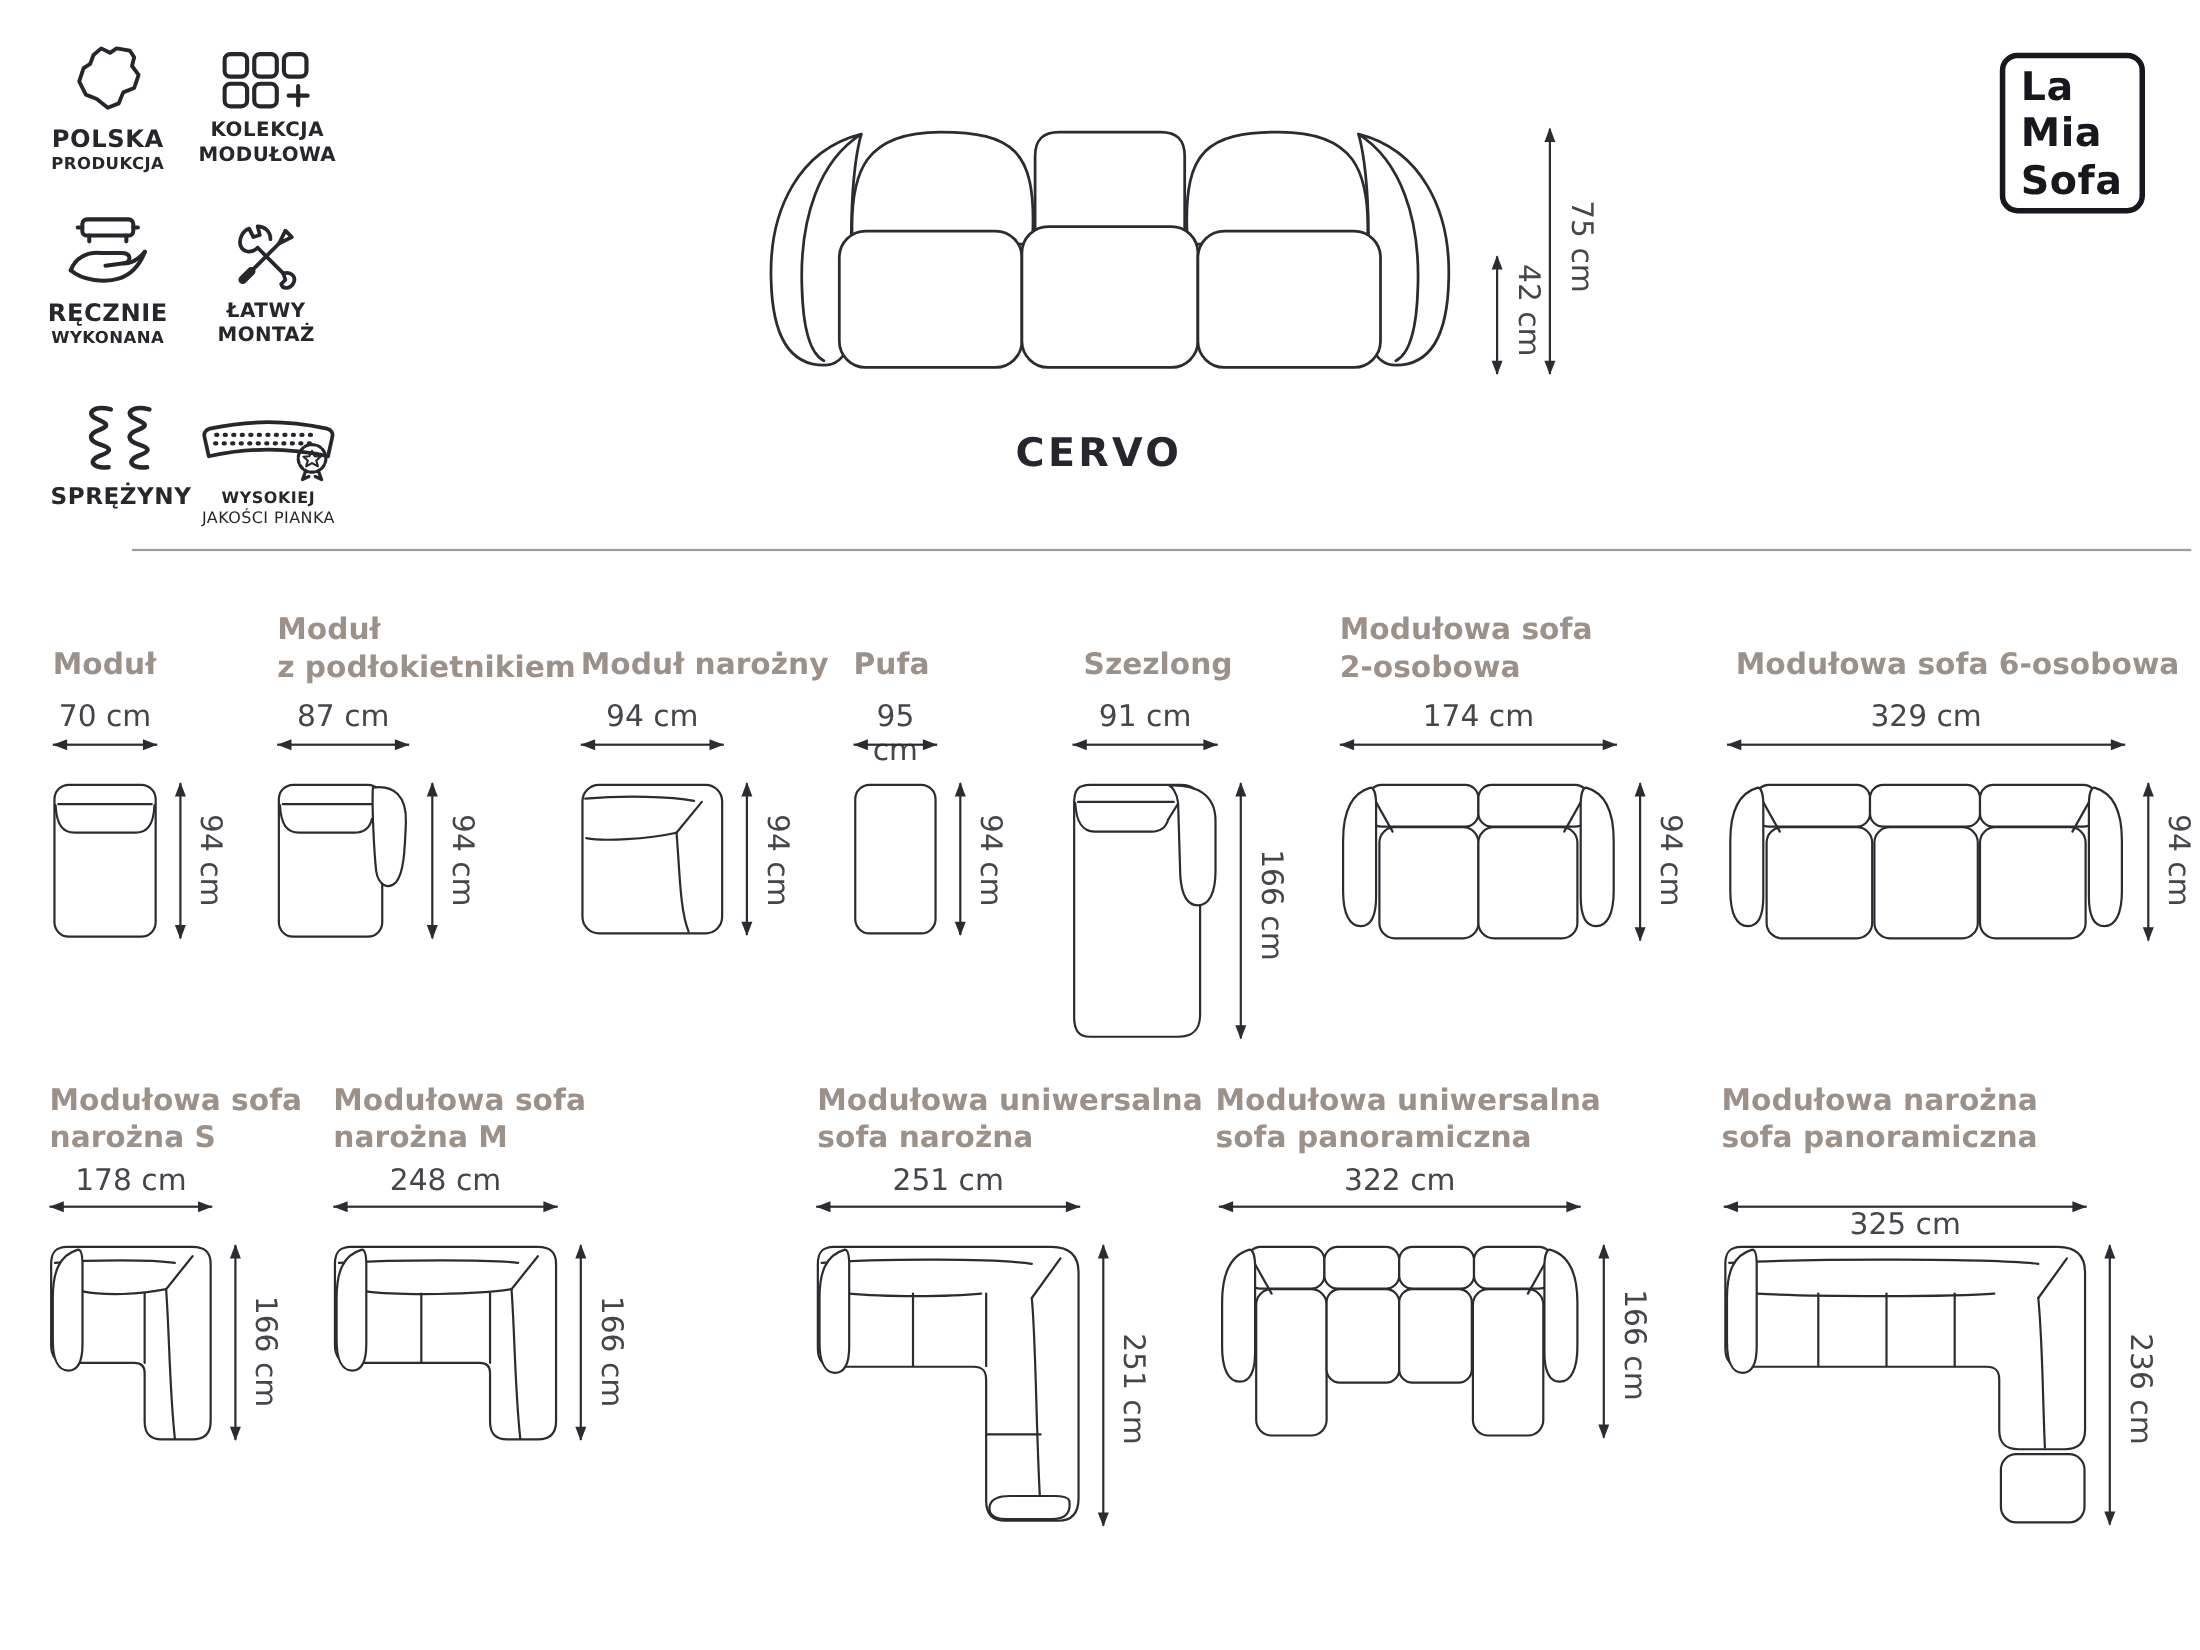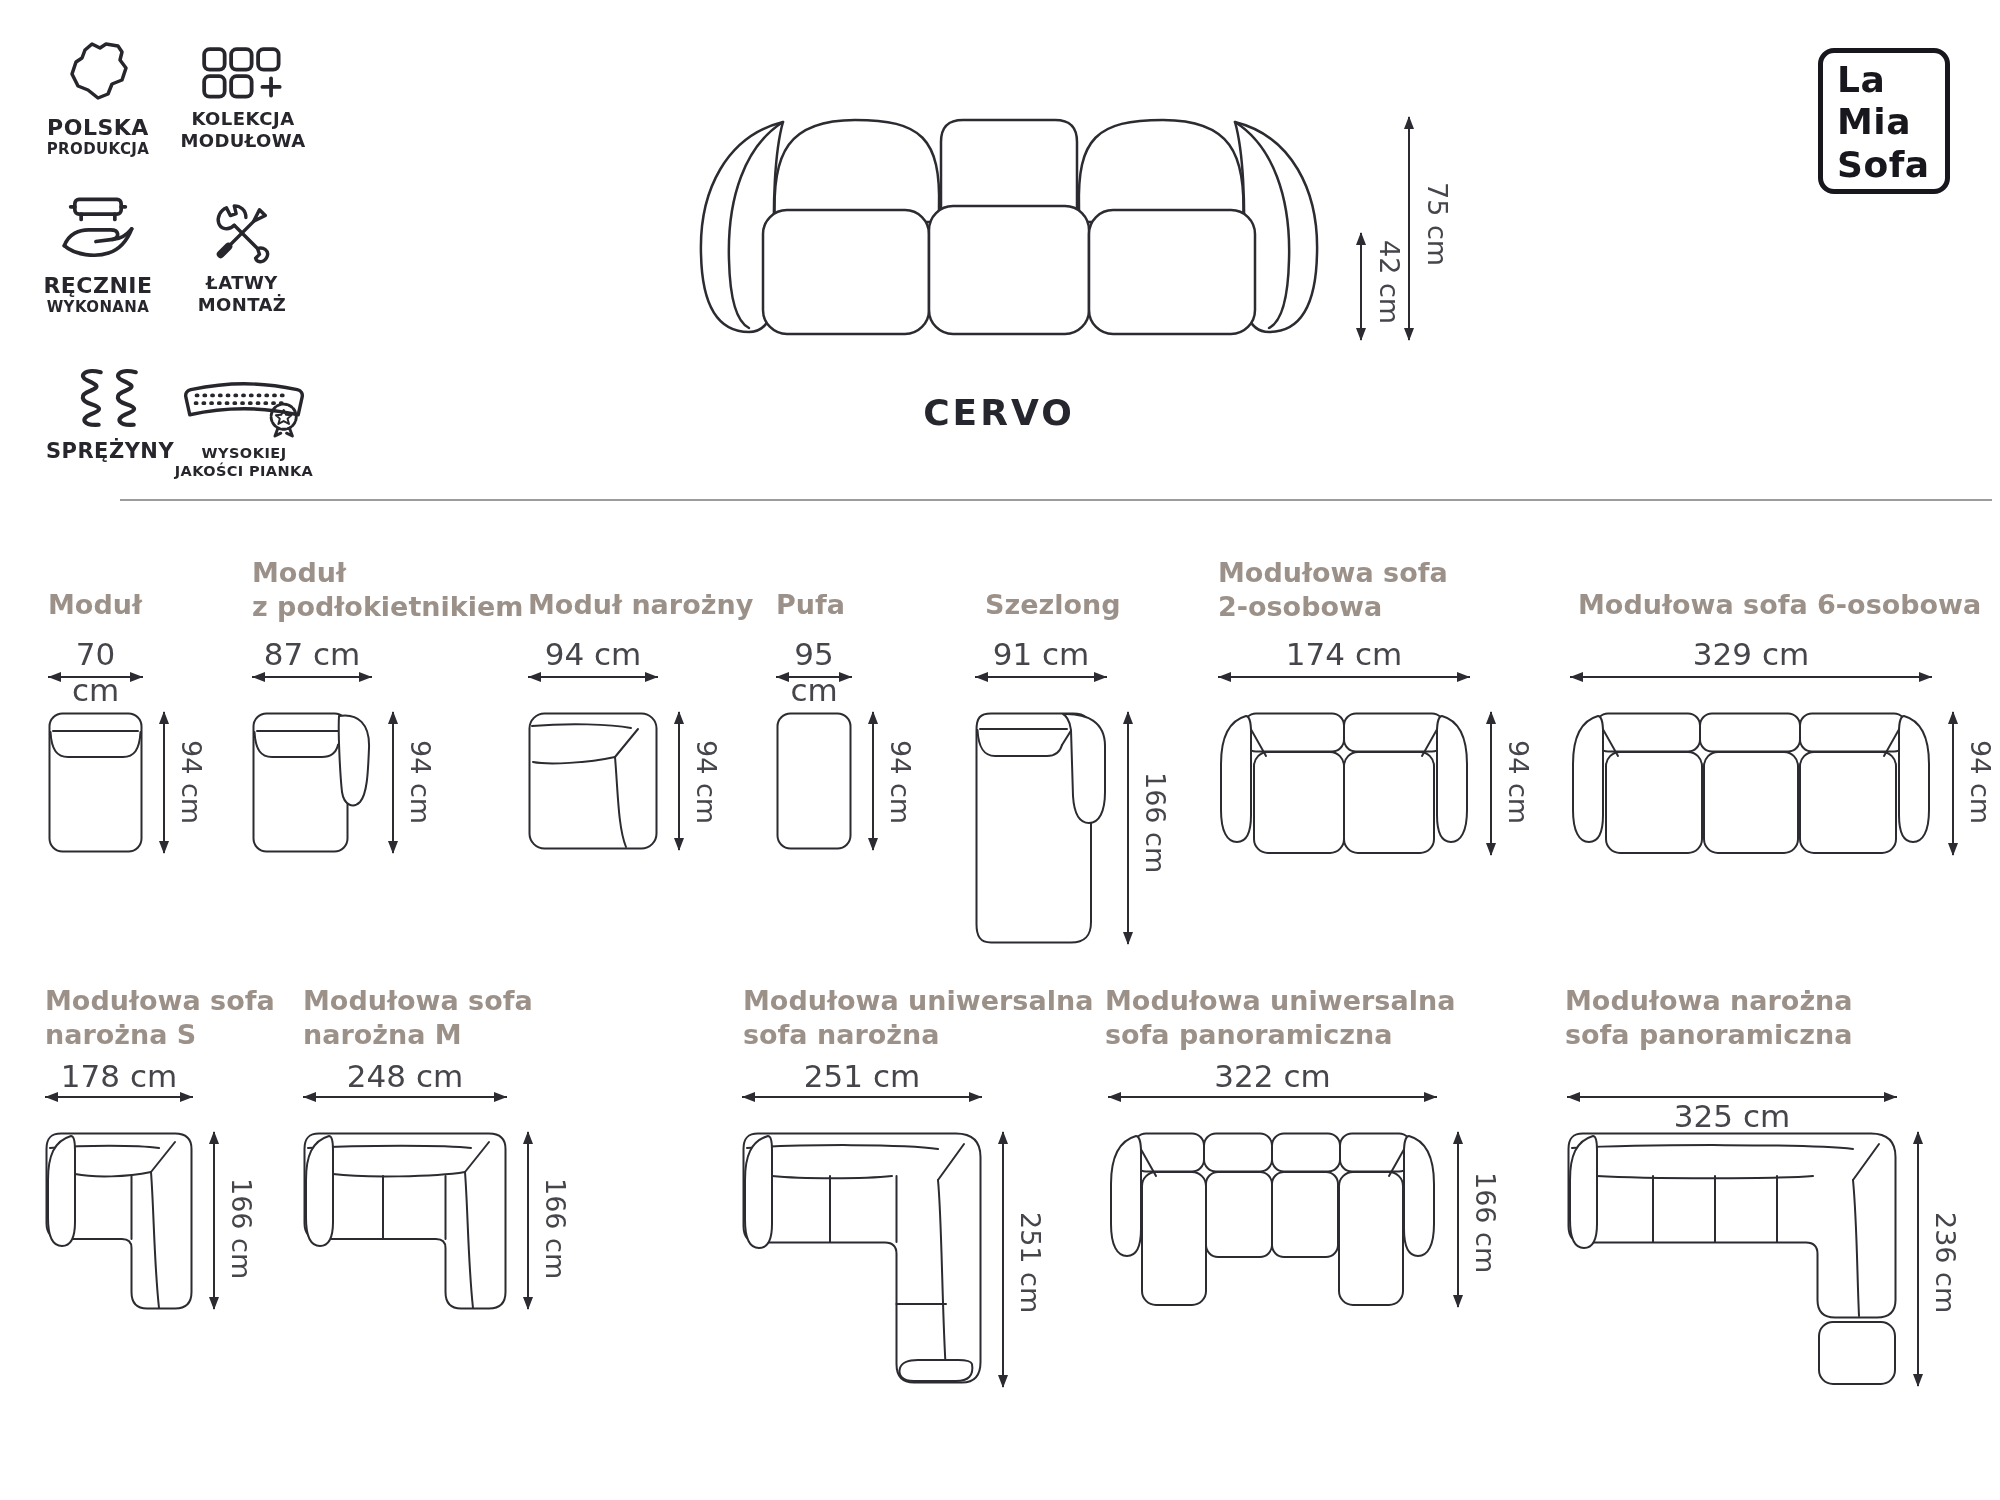--- a/index.html
+++ b/index.html
@@ -13,21 +13,21 @@
   body{position:relative;background:#ffffff;font-family:"DejaVu Sans","Liberation Sans",sans-serif;overflow:hidden;}
 
   
   .badge{position:absolute;display:flex;flex-direction:column;align-items:center;text-align:center;color:var(--ink);}
   .badge svg{display:block;}
   .badge-l1{font-size:22px;font-weight:700;letter-spacing:.5px;margin-top:7px;line-height:1.15;}
   .badge-l2{font-size:15px;font-weight:600;letter-spacing:.4px;line-height:1.25;}
   .badge.eq .badge-l1{font-size:18px;}
   .badge.eq .badge-l2{font-size:18px;font-weight:700;}
   .badge.sm .badge-l1{font-size:14.5px;}
-  .badge.sm .badge-l2{font-size:14.5px;font-weight:700;text-align:right;}
+  .badge.sm .badge-l2{font-size:14.5px;font-weight:400;text-align:right;}
   .badge.one .badge-l1{font-size:21px;}
 
   
   .logo{position:absolute;left:1818px;top:48px;width:132px;height:146px;border:5px solid #17171d;border-radius:16px;
         padding:6px 0 0 14px;color:#17171d;font-weight:800;font-size:36px;line-height:1.18;letter-spacing:.5px;}
 
   
   .hero-name{position:absolute;left:849px;top:392px;width:300px;text-align:center;font-size:36px;font-weight:700;
              letter-spacing:3px;color:#26262e;}
 
@@ -38,21 +38,21 @@
   .harrow::before{content:"";position:absolute;left:0;top:-6px;width:0;height:0;
                   border-right:13px solid var(--ln);border-top:5px solid transparent;border-bottom:5px solid transparent;}
   .harrow::after{content:"";position:absolute;right:0;top:-6px;width:0;height:0;
                  border-left:13px solid var(--ln);border-top:5px solid transparent;border-bottom:5px solid transparent;}
   .varrow{position:absolute;width:0;border-left:2px solid var(--ln);}
   .varrow::before{content:"";position:absolute;top:-1px;left:-6px;width:0;height:0;
                   border-bottom:13px solid var(--ln);border-left:5px solid transparent;border-right:5px solid transparent;}
   .varrow::after{content:"";position:absolute;bottom:-1px;left:-6px;width:0;height:0;
                  border-top:13px solid var(--ln);border-left:5px solid transparent;border-right:5px solid transparent;}
 
-  .dim-h{position:absolute;text-align:center;font-size:31px;color:var(--dim);}
+  .dim-h{position:absolute;text-align:center;font-size:27px;color:var(--dim);}
   .dim-v{position:absolute;writing-mode:vertical-rl;font-size:27px;color:var(--dim);}
 
   .m-title{position:absolute;font-size:27px;font-weight:600;line-height:1.25;color:var(--ttl);white-space:pre-line;}
 
   .drw{position:absolute;}
   .drw svg{display:block;overflow:visible;}
   .lineart{fill:none;stroke:var(--ln);stroke-width:2;stroke-linecap:round;stroke-linejoin:round;}
   .lineart .w{fill:#ffffff;}
   .icon{fill:none;stroke:var(--ink);stroke-width:3.5;stroke-linecap:round;stroke-linejoin:round;}
 </style>

